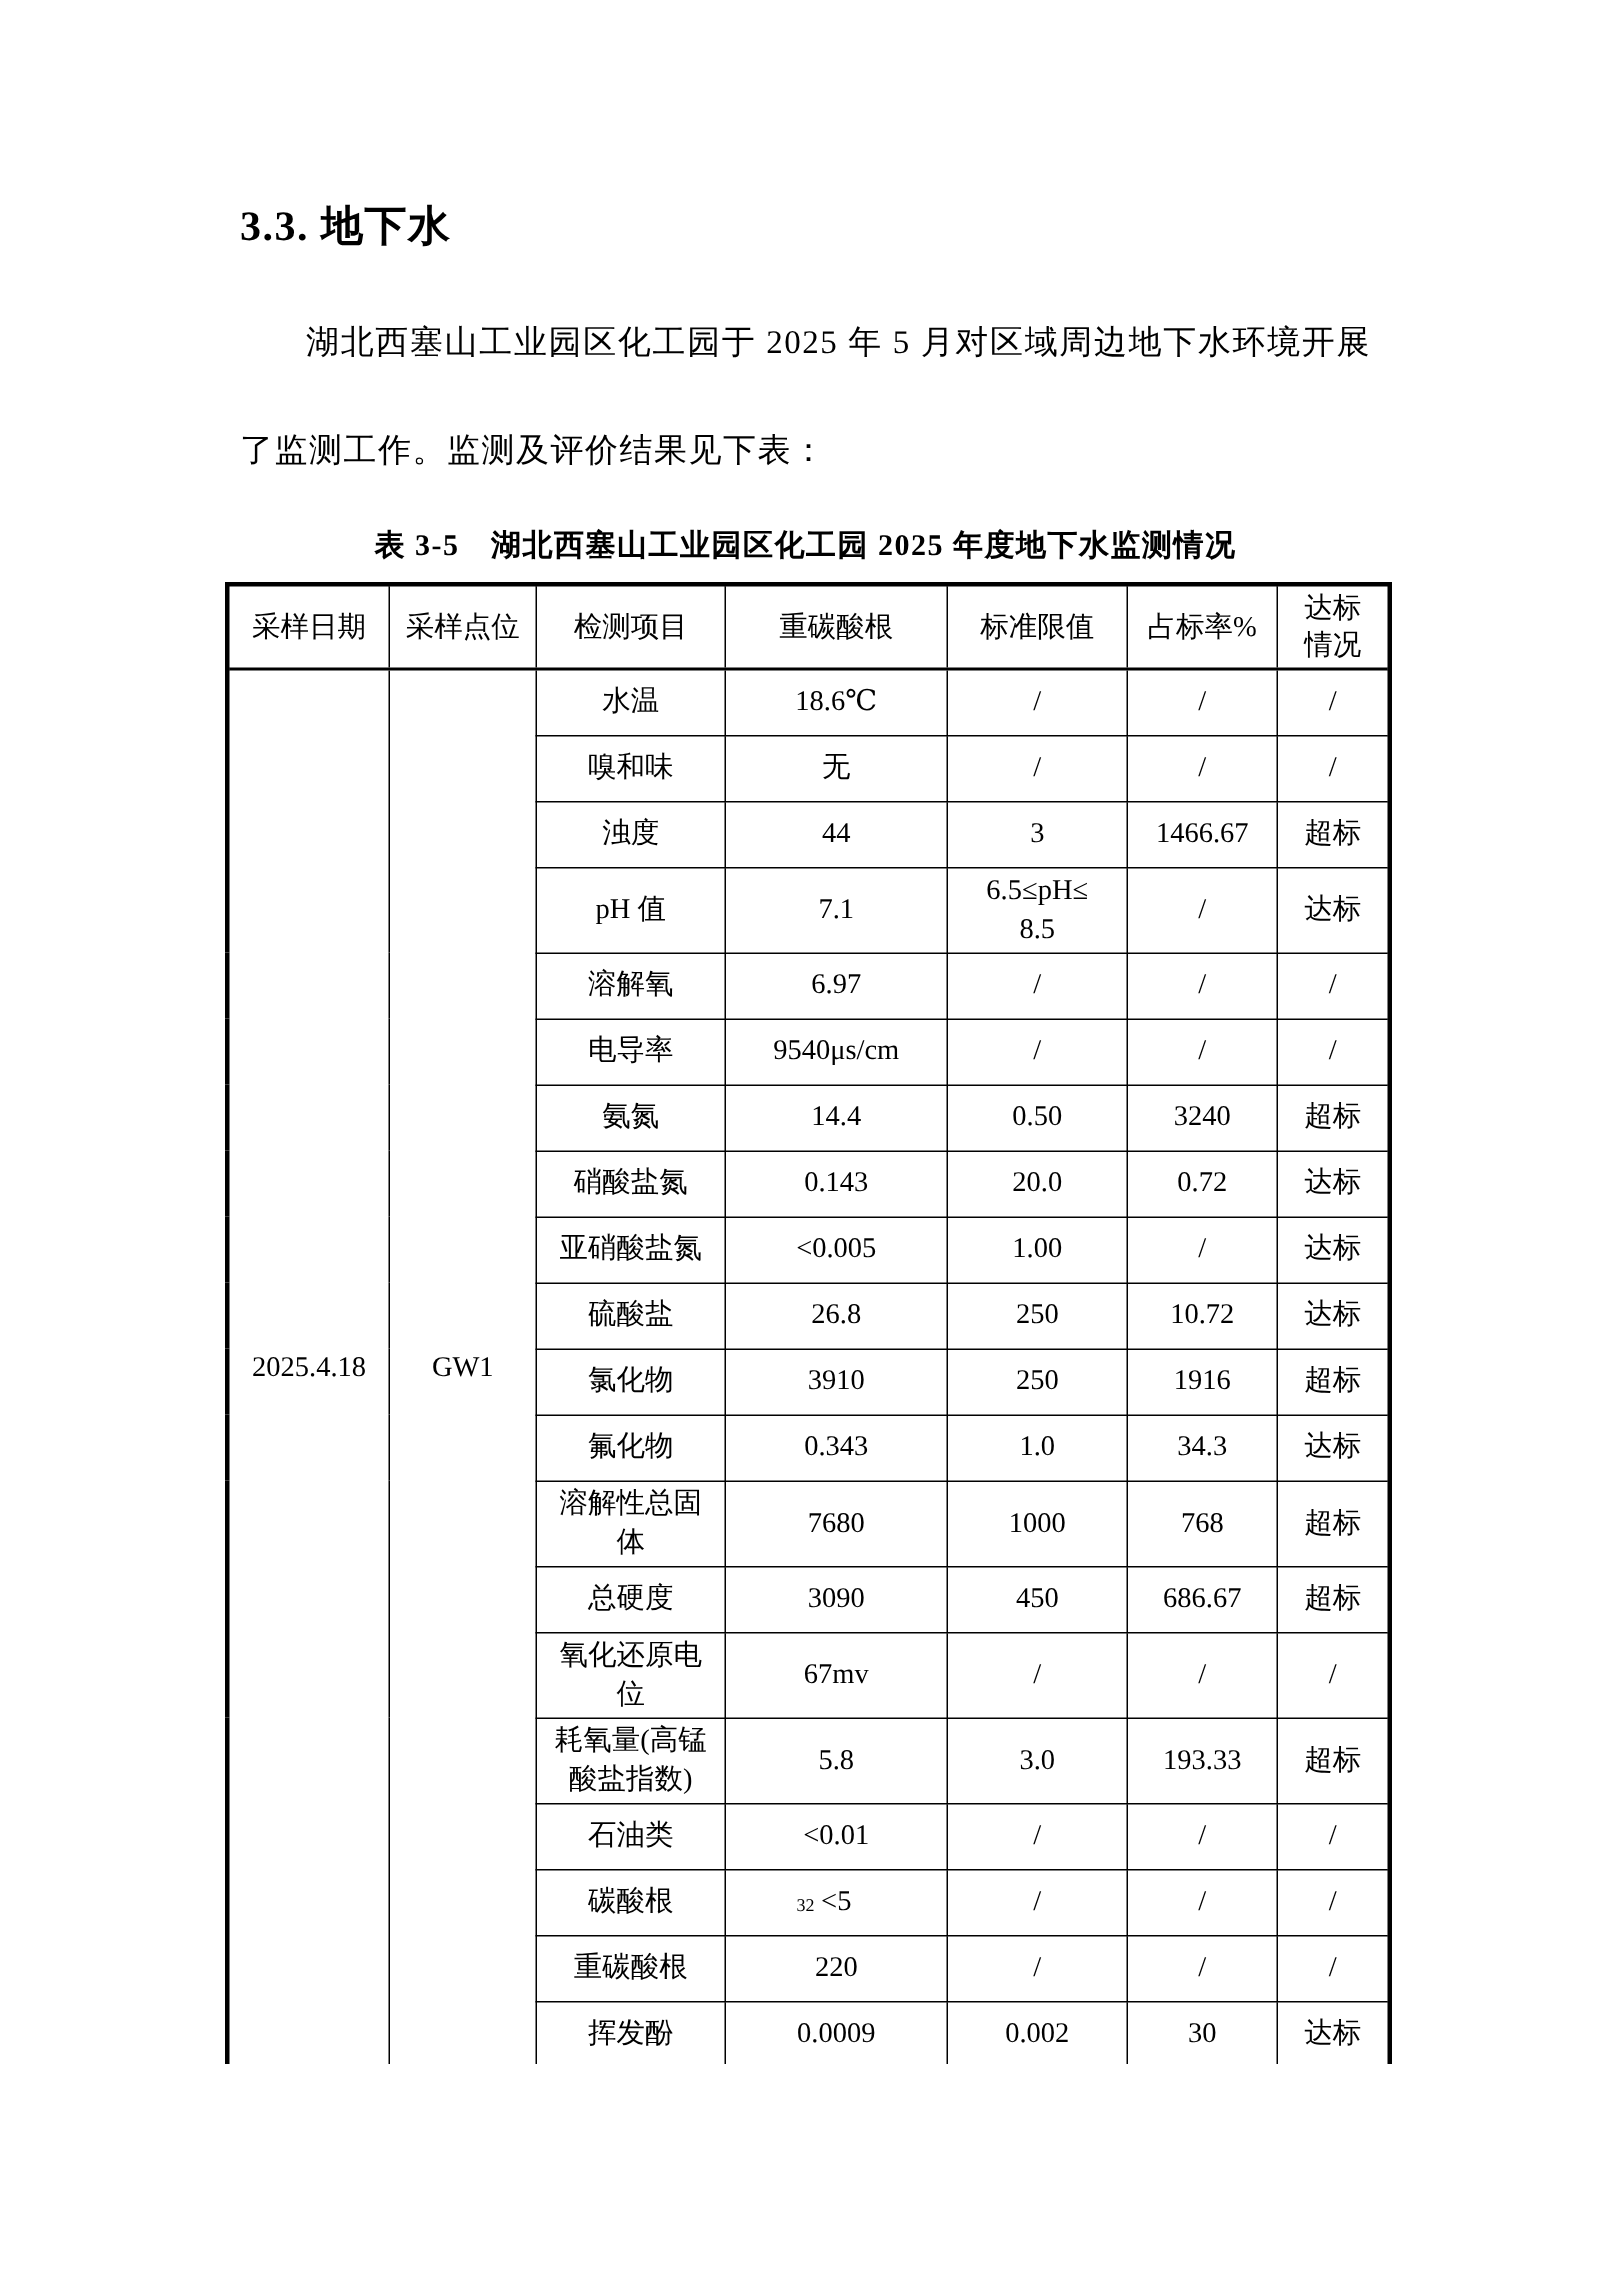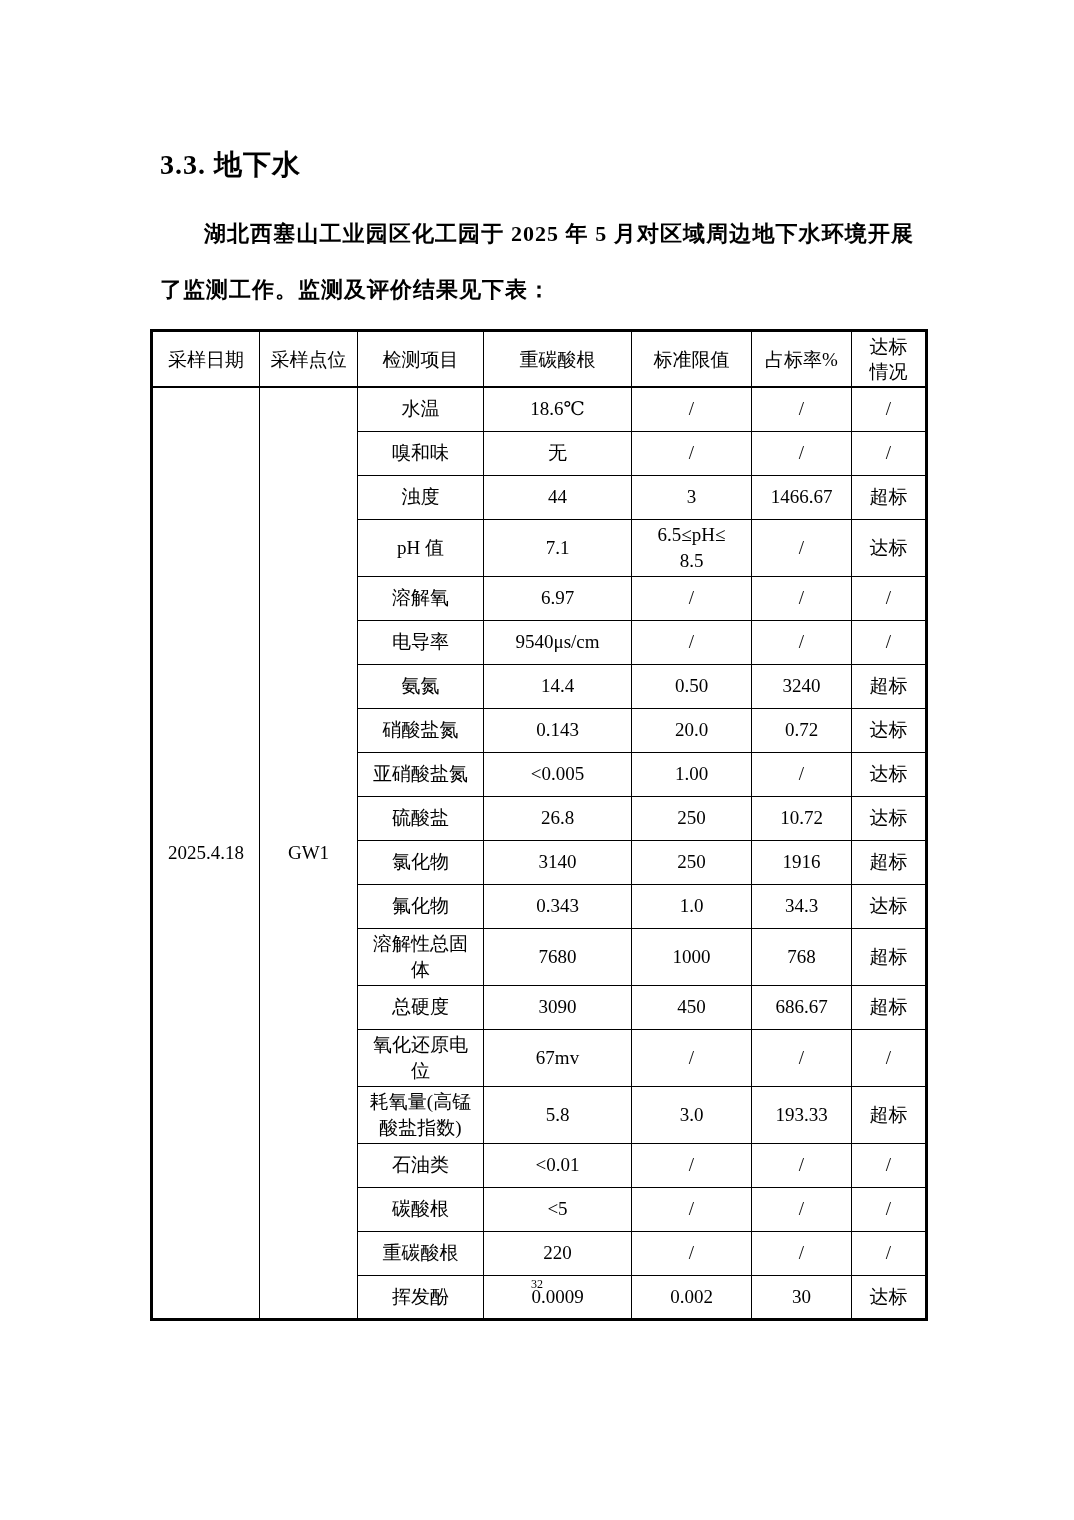--- a/index.html
+++ b/index.html
@@ -5,43 +5,41 @@
   * { box-sizing: border-box; }
   html, body { margin: 0; padding: 0; background: #ffffff; }
   .page {
     position: relative;
     width: 1074px;
     height: 1376px;
     background: #ffffff;
     color: #000000;
     font-family: "Liberation Serif", "DejaVu Serif", serif;
     overflow: hidden;
-    margin-top: 14px;
   }
   .content { padding: 132px 150px 0 150px; }
   .h-section {
     font-size: 28px;
     font-weight: bold;
     margin: 0 0 0 10px;
     letter-spacing: 1px;
   }
   .h-subsection {
     font-size: 25px;
     font-weight: bold;
     margin: 38px 0 0 10px;
     letter-spacing: 1px;
   }
   .body-paragraph {
     margin: 22px 10px 0 10px;
     font-size: 22px;
-    line-height: 56px;
+    line-height: 72px;
     text-indent: 2em;
     text-align: justify;
     letter-spacing: 1px;
-    font-weight: bold;
   }
   .table-caption {
     margin-top: 14px;
     text-align: center;
     font-size: 20px;
     font-weight: bold;
     letter-spacing: 1px;
   }
   table.monitoring {
     margin-top: 11px;
@@ -81,20 +79,21 @@
     font-size: 12px;
   }
 </style>
 </head>
 <body>
 
 <div class="page">
   <div class="content">
     <h1 class="h-section">3.3. 地下水</h1>
     <p class="body-paragraph">湖北西塞山工业园区化工园于 2025 年 5 月对区域周边地下水环境开展了监测工作。监测及评价结果见下表：</p>
+    <div class="table-caption">表 3-5　湖北西塞山工业园区化工园 2025 年度地下水监测情况</div>
 
     <table class="monitoring">
       <colgroup>
         <col style="width:108px">
         <col style="width:98px">
         <col style="width:126px">
         <col style="width:148px">
         <col style="width:120px">
         <col style="width:100px">
         <col style="width:75px">
@@ -180,21 +179,21 @@
           </tr>
           <tr>
             <td class="item-cell">硫酸盐</td>
             <td class="result-cell">26.8</td>
             <td class="limit-cell">250</td>
             <td class="rate-cell">10.72</td>
             <td class="status-cell">达标</td>
           </tr>
           <tr class="exceed">
             <td class="item-cell">氯化物</td>
-            <td class="result-cell">3140</td>
+            <td class="result-cell">3910</td>
             <td class="limit-cell">250</td>
             <td class="rate-cell">1916</td>
             <td class="status-cell">超标</td>
           </tr>
           <tr>
             <td class="item-cell">氟化物</td>
             <td class="result-cell">0.343</td>
             <td class="limit-cell">1.0</td>
             <td class="rate-cell">34.3</td>
             <td class="status-cell">达标</td>

